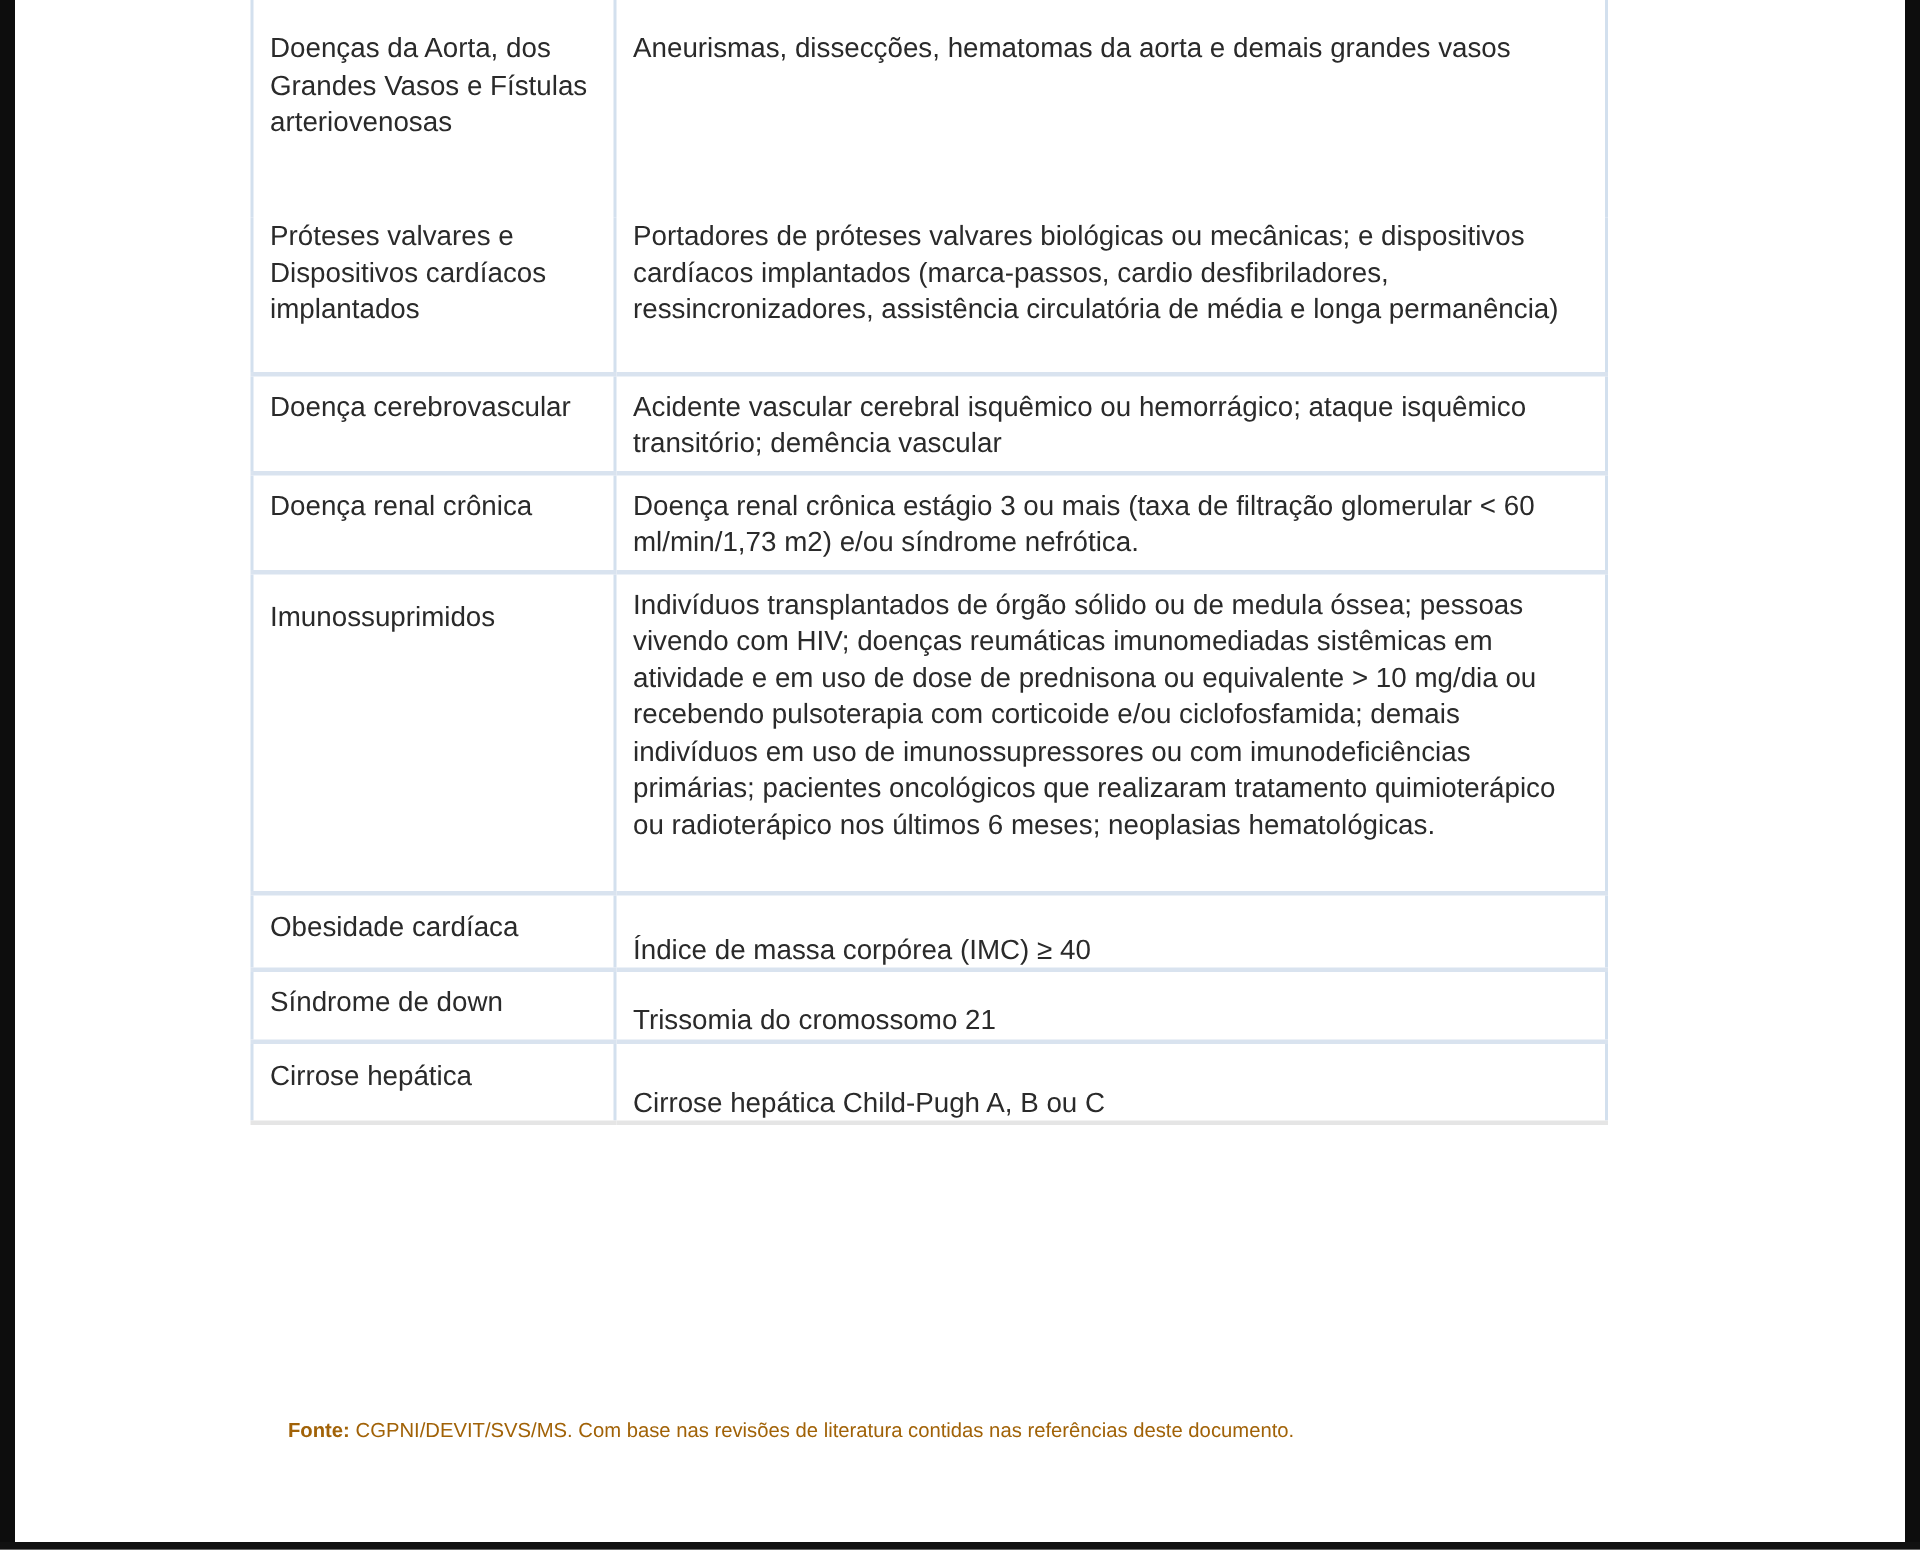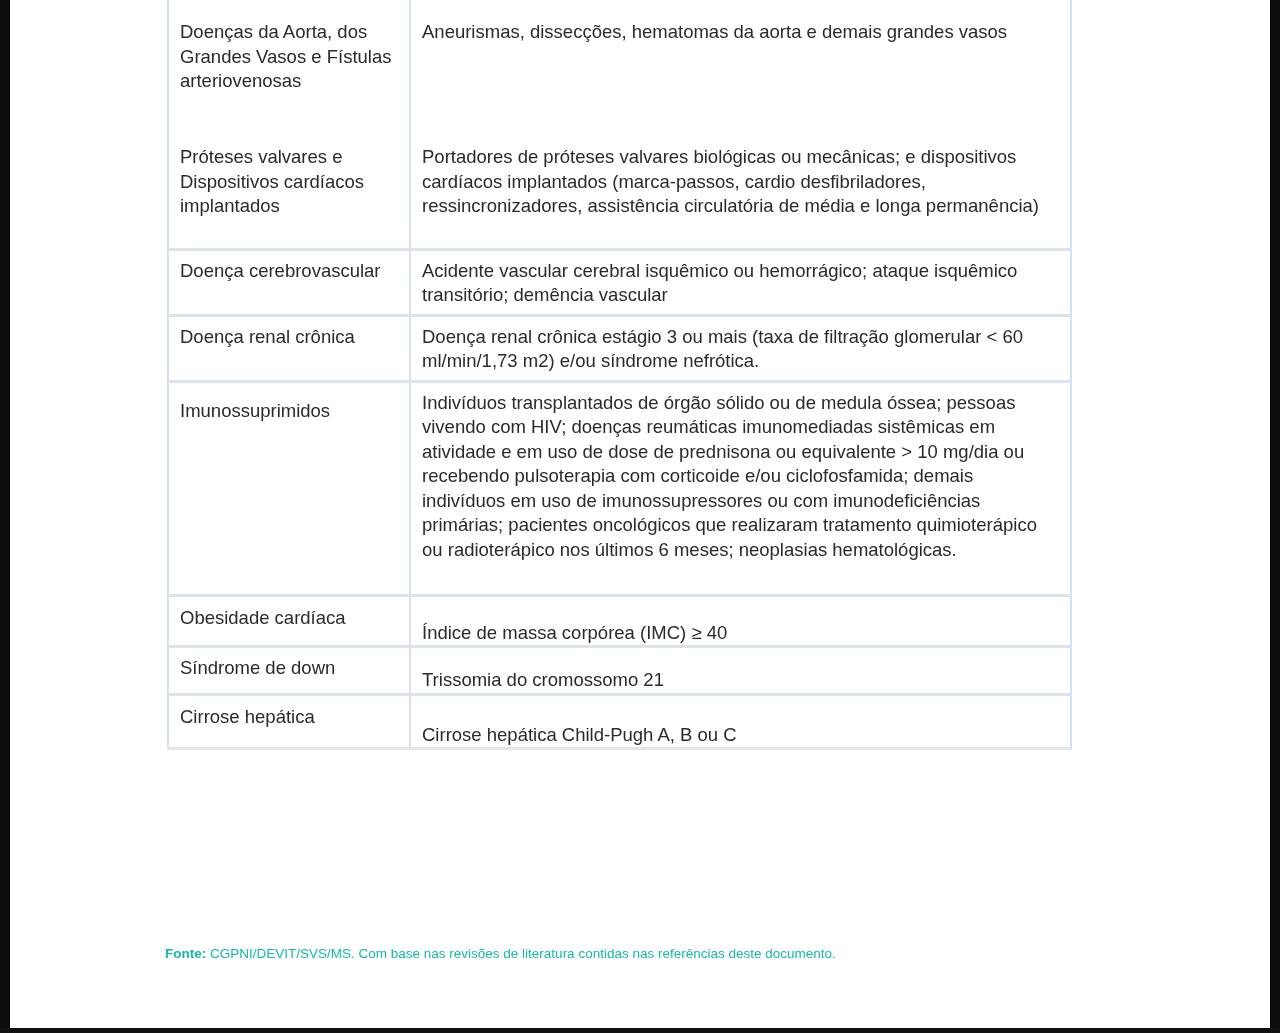--- a/index.html
+++ b/index.html
@@ -27,22 +27,22 @@
   table.crit td {
     vertical-align: top;
     border-left: 2px solid #d3e0ee;
     border-right: 2px solid #d3e0ee;
     padding: 0 10px 0 11px;
   }
   table.crit td.c1 { width: 219px; }
   table.crit tr.sep td { border-top: 3px solid #d9e3ef; }
   table.crit tr.last td { border-bottom: 3px solid #e5e5e5; }
   .footnote {
-    position: absolute; left: 165px; top: 946px;
-    font-size: 13.5px; color: #14b8a6; white-space: nowrap;
+    position: absolute; left: 192px; top: 946px;
+    font-size: 13.5px; color: #a16207; white-space: nowrap;
   }
   .footnote b { font-weight: bold; }
 </style>
 </head>
 <body>
 
 <div class="page"></div>
 
 <table class="crit">
   <tbody>

